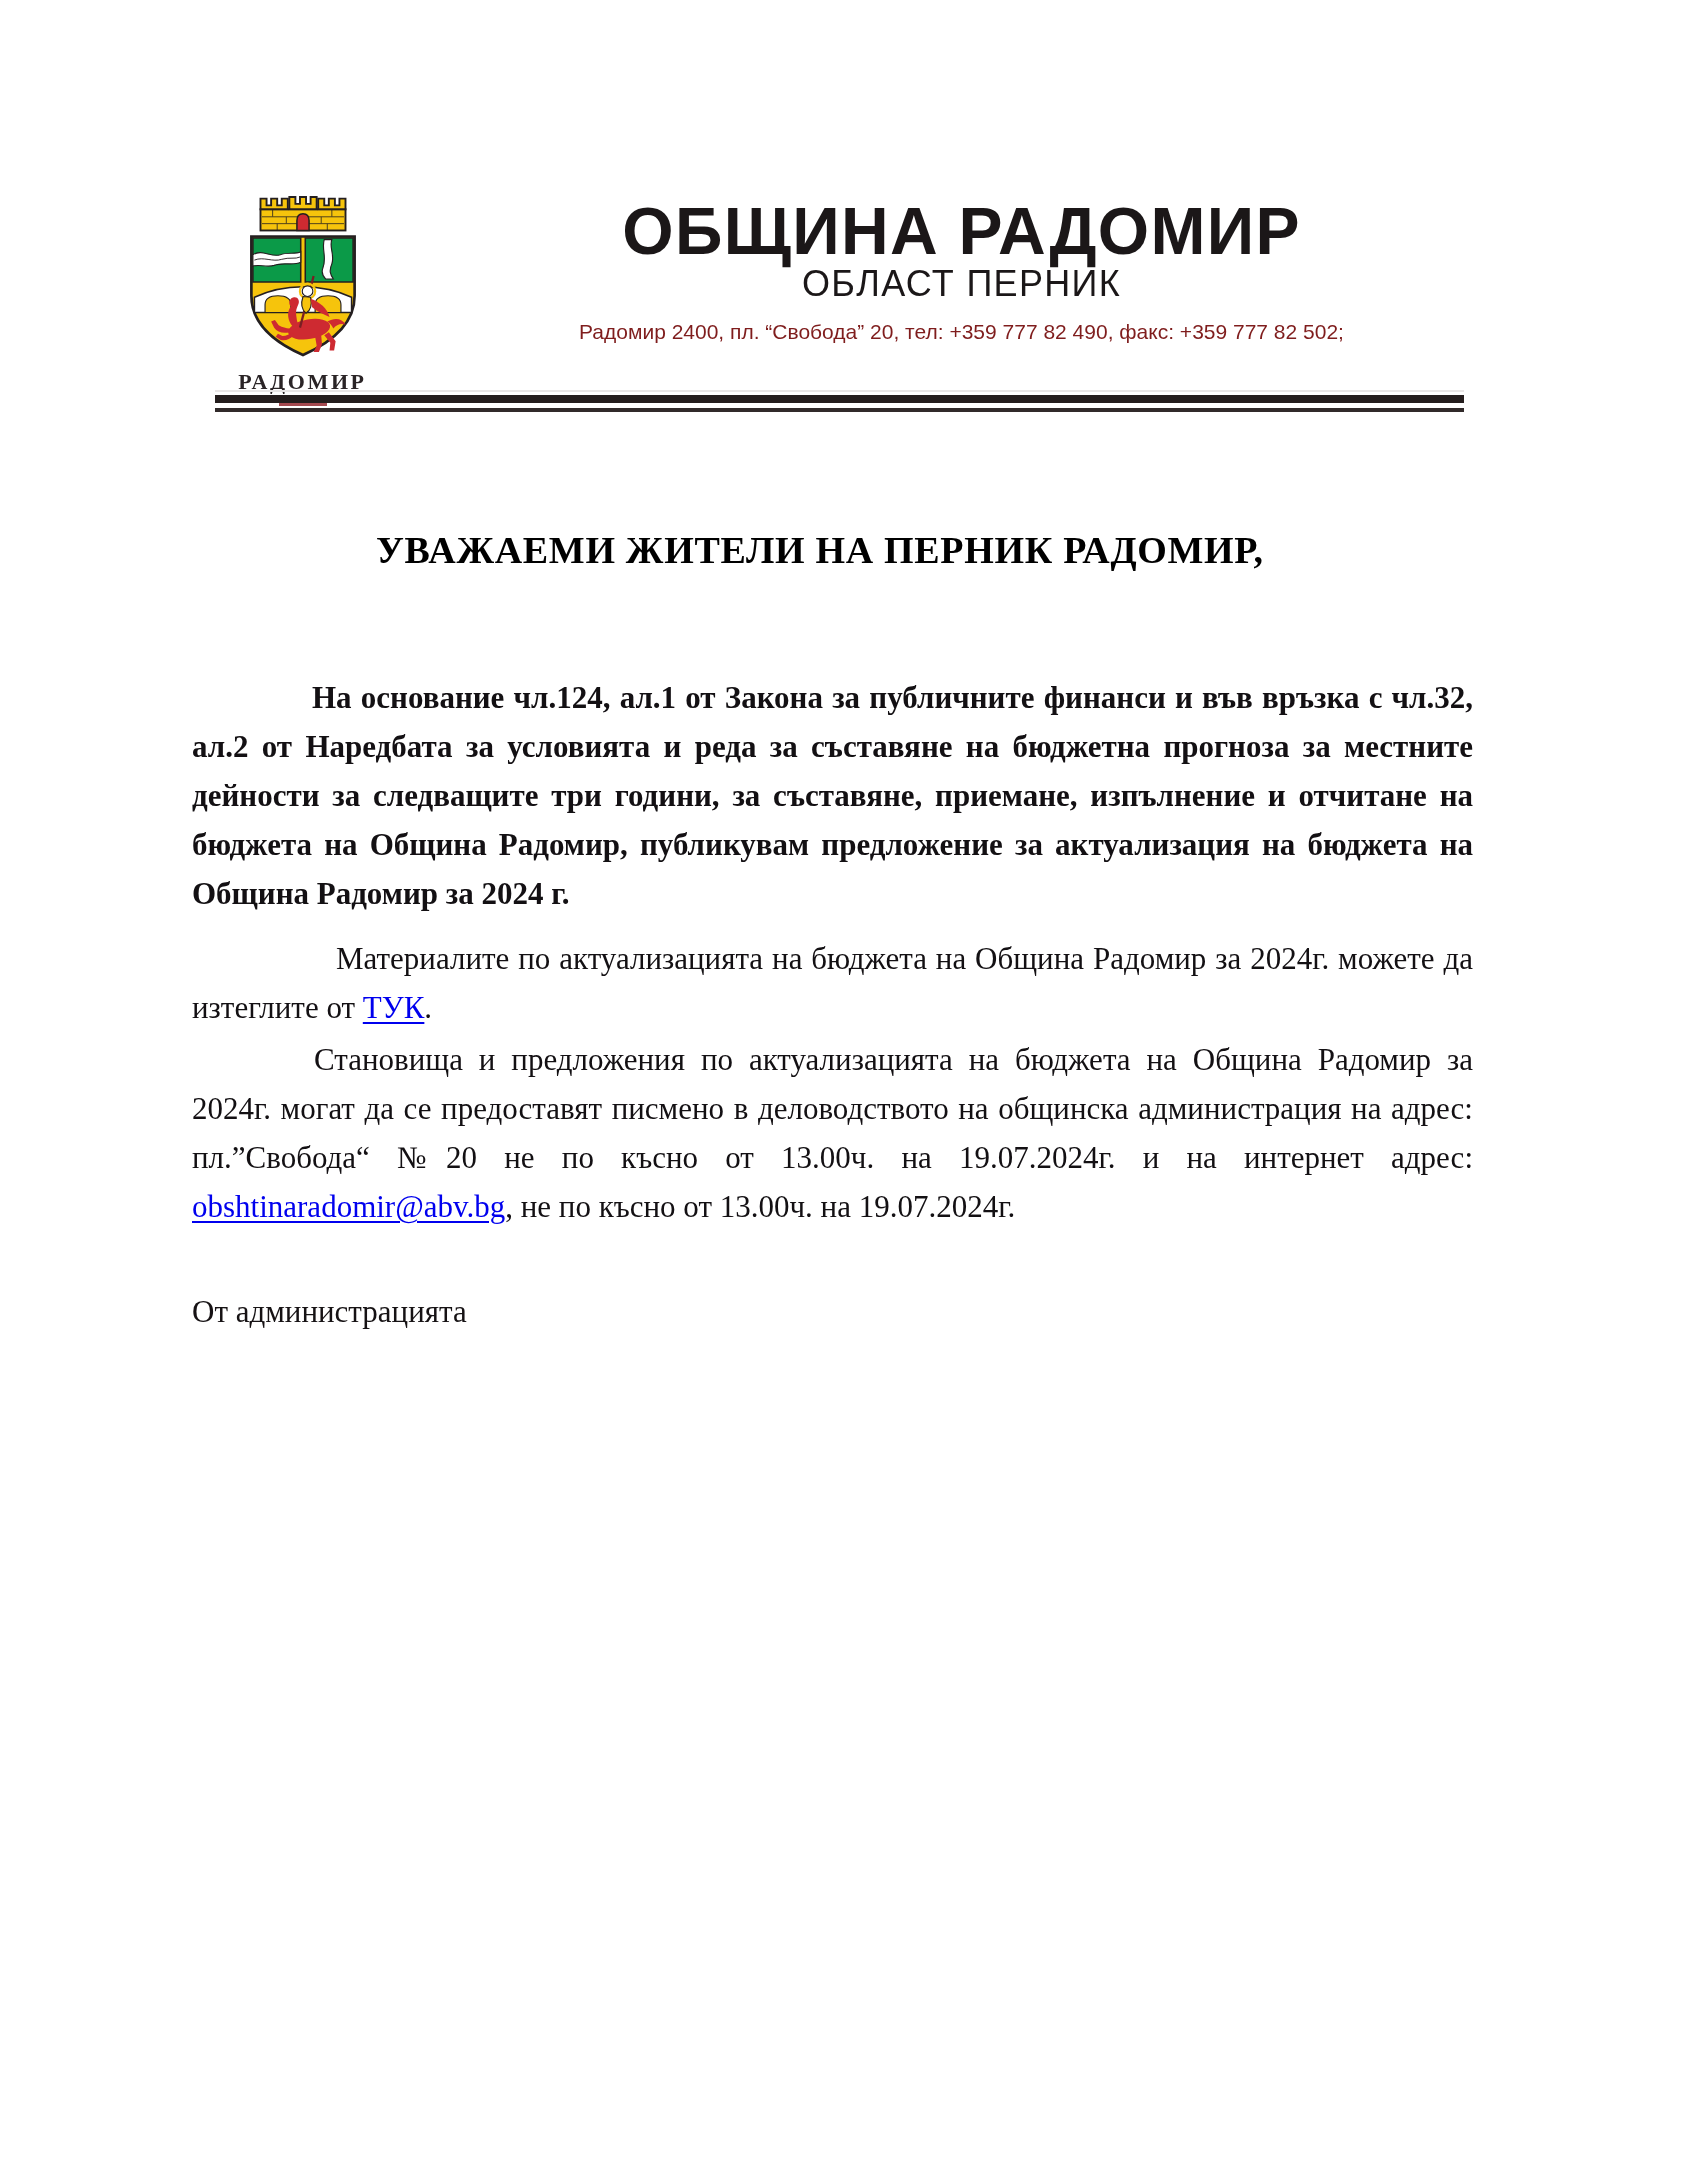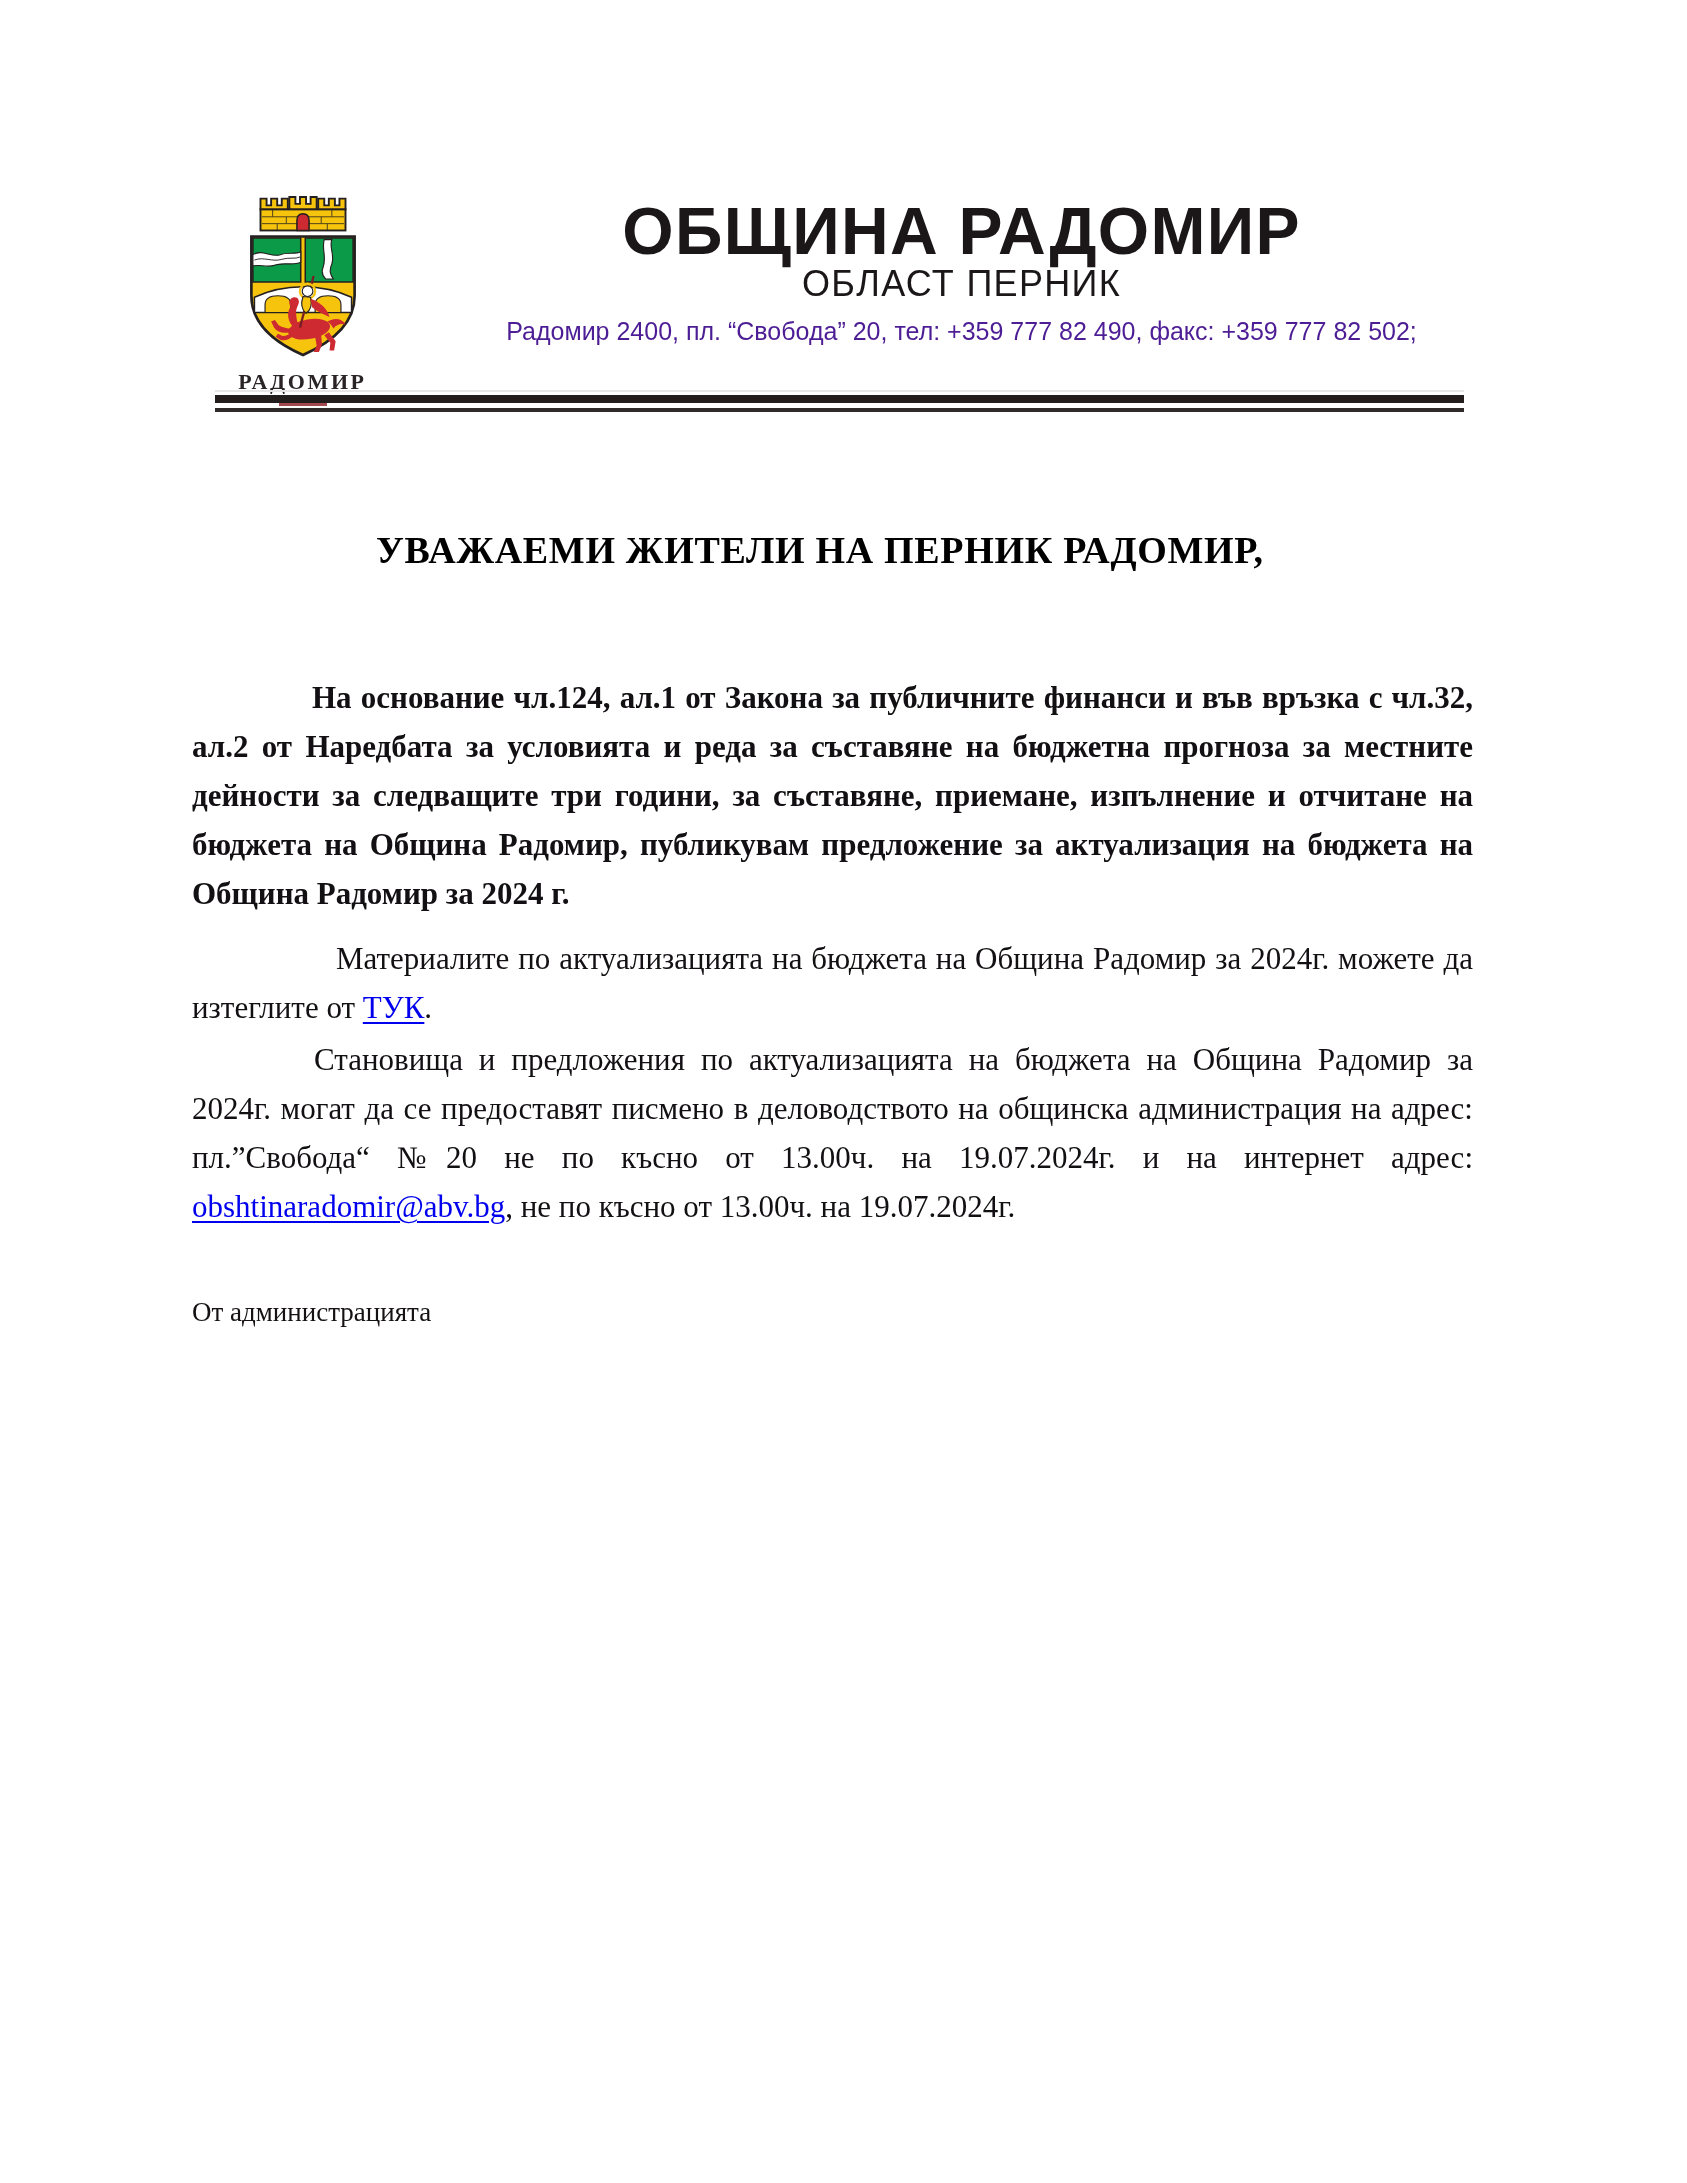--- a/index.html
+++ b/index.html
@@ -53,23 +53,23 @@
   }
   .header-subtitle{
     margin-top:1px;
     font-size:36px;
     font-weight:400;
     letter-spacing:1.3px;
     line-height:37px;
   }
   .header-addr{
     margin-top:4px;
-    font-size:25px;
+    font-size:21px;
     line-height:27px;
-    color:#4c1d95;
+    color:#7f1d1d;
   }
   .header-addr.first{margin-top:16px;}
   .rule{
     position:absolute;left:215px;top:390px;width:1249px;
   }
   .rule-light{height:2px;background:#e9e6e6;}
   .rule-thick{height:8.6px;background:#241d1d;margin-top:2.6px;}
   .rule-thin{height:3.3px;background:#312a2a;margin-top:5.3px;}
   
   .content{
@@ -95,21 +95,21 @@
   .para.p2{text-indent:144px;margin-bottom:2.6px;}
   .para.p3{text-indent:122px;margin-bottom:8px;}
   .doc-link{
     color:var(--link-color);
     text-decoration:underline;
     text-decoration-thickness:2px;
     text-underline-offset:4px;
   }
   .signature{
     margin-top:61px;
-    font-size:27px;
+    font-size:31px;
     line-height:40px;
   }
 </style>
 </head>
 <body>
 
 <div class="page">
 
   <div class="logo-block">
     <svg width="122" height="167" viewBox="0 0 160 220" aria-hidden="true">

